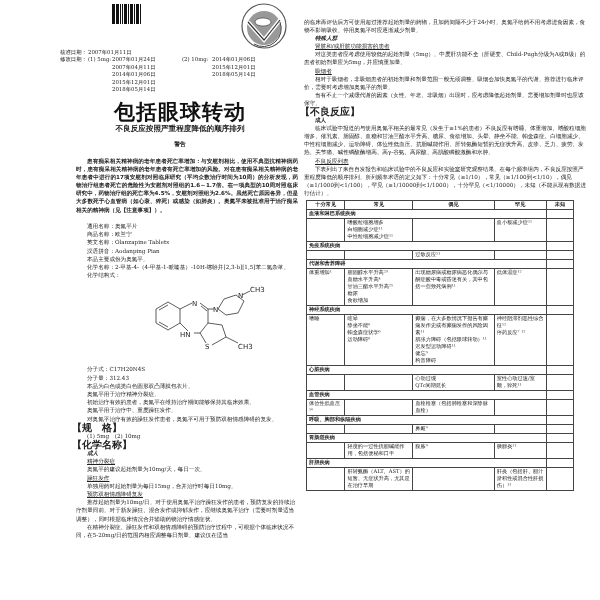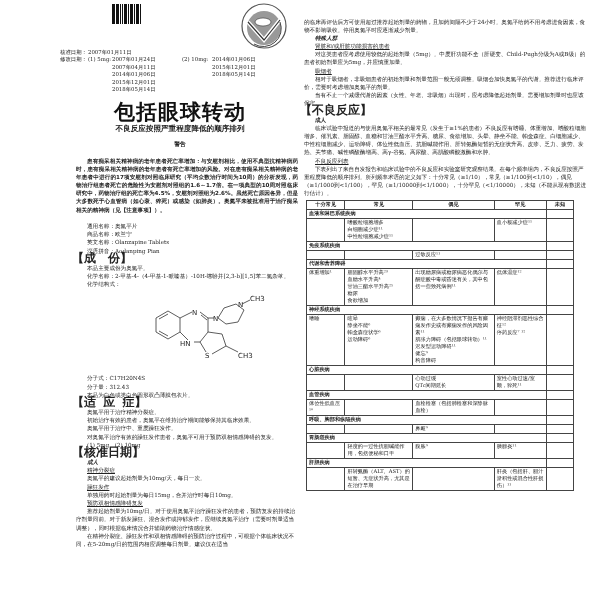--- a/index.html
+++ b/index.html
@@ -14,21 +14,21 @@
   .dates .lbl { width: 28px; }
   .dates .c1 { width: 52px; }
   .dates .c2 { width: 70px; }
   .dates .c3 { width: 40px; }
   .title { left: 60px; top: 100px; width: 240px; text-align: center; font-family: "DejaVu Serif", serif; font-weight: bold; font-size: 21px; line-height: 24px; color: #111; letter-spacing: 1px; }
   .subtitle { left: 60px; top: 124px; width: 240px; text-align: center; font-family: "DejaVu Sans", sans-serif; font-weight: bold; font-size: 7.6px; line-height: 10px; }
   .warn-h { left: 60px; top: 140px; width: 240px; text-align: center; font-family: "DejaVu Sans", sans-serif; font-weight: bold; font-size: 5.8px; }
   .warn-body { left: 76px; top: 157px; width: 222px; font-family: "DejaVu Sans", sans-serif; font-weight: bold; font-size: 5.6px; line-height: 8.1px; text-indent: 11px; text-align: justify; }
   .col-left { left: 76px; top: 222px; width: 222px; }
   .col-right { left: 304px; top: 18px; width: 282px; font-size: 5.6px; line-height: 8.1px; }
-  .sec-h { font-family: Liberation Mono, monospace; font-weight: bold; font-size: 12px; line-height: 9px; margin-left: -4px; }
+  .sec-h { font-family: Liberation Serif, serif; font-weight: bold; font-size: 10px; line-height: 9px; margin-left: -4px; }
   .ind { padding-left: 11px; }
   .ind2 { text-indent: 11px; }
   .u { text-decoration: underline; }
   .b { font-weight: bold; }
   .it { font-style: italic; font-weight: bold; }
   .struct { position: relative; height: 86px; }
   .formula { font-size: 5.6px; }
   table.ae { border-collapse: collapse; width: 268px; font-size: 5.2px; line-height: 7px; margin-top: 3px; margin-left: 2px; }
   table.ae td, table.ae th { border: 0.6px solid #444; padding: 0.5px 2px; vertical-align: top; }
   table.ae th { font-weight: bold; text-align: center; font-family: "DejaVu Sans", sans-serif; }
@@ -97,21 +97,20 @@
 <div class="abs subtitle">不良反应按照严重程度降低的顺序排列</div>
 <div class="abs warn-h">警告</div>
 <div class="abs warn-body">患有痴呆相关精神病的老年患者死亡率增加：与安慰剂相比，使用不典型抗精神病药时，患有痴呆相关精神病的老年患者有死亡率增加的风险。对在患有痴呆相关精神病的老年患者中进行的17项安慰剂对照临床研究（平均众数治疗时间为10周）的分析发现，药物治疗组患者死亡的危险性为安慰剂对照组的1.6～1.7倍。在一项典型的10周对照临床研究中，药物治疗组的死亡率为4.5%，安慰剂对照组为2.6%。虽然死亡原因各异，但是大多数死于心血管病（如心衰、猝死）或感染（如肺炎）。奥氮平未被批准用于治疗痴呆相关的精神病（见【注意事项】）。</div>
 
 <div class="abs col-left">
   <div class="ind">通用名称：奥氮平片</div>
   <div class="ind">商品名称：欧兰宁</div>
   <div class="ind">英文名称：Olanzapine Tablets</div>
   <div class="ind">汉语拼音：Aodanping Pian</div>
 
-  <div class="sec-h">【成　份】</div>
   <div class="ind">本品主要成份为奥氮平。</div>
   <div class="ind2">化学名称：2-甲基-4-（4-甲基-1-哌嗪基）-10H-噻吩并[2,3-b][1,5]苯二氮杂䓬。</div>
   <div class="ind">化学结构式：</div>
 
   <div class="struct">
     <svg width="222" height="86" viewBox="0 0 222 86">
       <g fill="none" stroke="#333" stroke-width="0.8">
 
         <polygon points="80,30 92,23 104,30 104,44 92,51 80,44"></polygon>
         <line x1="83" y1="31" x2="92" y2="26"></line>
@@ -145,29 +144,29 @@
         <text x="162" y="70">CH3</text>
       </g>
     </svg>
   </div>
 
   <div class="ind formula"><span>分子式：</span><span>C17H20N4S</span></div>
   <div class="ind">分子量：312.43</div>
 
   <div class="ind">本品为白色或类白色圆形双凸薄膜包衣片。</div>
 
-  <div class="sec-h">【适 应 症】</div>
   <div class="ind">奥氮平用于治疗精神分裂症。</div>
   <div class="ind">初始治疗有效的患者，奥氮平在维持治疗期间能够保持其临床效果。</div>
   <div class="ind">奥氮平用于治疗中、重度躁狂发作。</div>
   <div class="ind2">对奥氮平治疗有效的躁狂发作患者，奥氮平可用于预防双相情感障碍的复发。</div>
 
+  <div class="sec-h">【规　格】</div>
   <div class="ind">(1) 5mg　(2) 10mg</div>
 
-  <div class="sec-h">【核准日期】</div>
+  <div class="sec-h">【化学名称】</div>
   <div class="ind it">成人</div>
   <div class="ind u">精神分裂症</div>
   <div class="ind">奥氮平的建议起始剂量为10mg/天，每日一次。</div>
   <div class="ind u">躁狂发作</div>
   <div class="ind">单独用药时起始剂量为每日15mg，合并治疗时每日10mg。</div>
   <div class="ind u">预防双相情感障碍复发</div>
   <div class="ind2">推荐起始剂量为10mg/日。对于使用奥氮平治疗躁狂发作的患者，预防复发的持续治疗剂量同前。对于新发躁狂、混合发作或抑郁发作，应继续奥氮平治疗（需要时剂量适当调整），同时根据临床情况合并辅助药物治疗情感症状。</div>
   <div class="ind2">在精神分裂症、躁狂发作和双相情感障碍的预防治疗过程中，可根据个体临床状况不同，在5-20mg/日的范围内相应调整每日剂量。建议仅在适当</div>
 </div>
 

